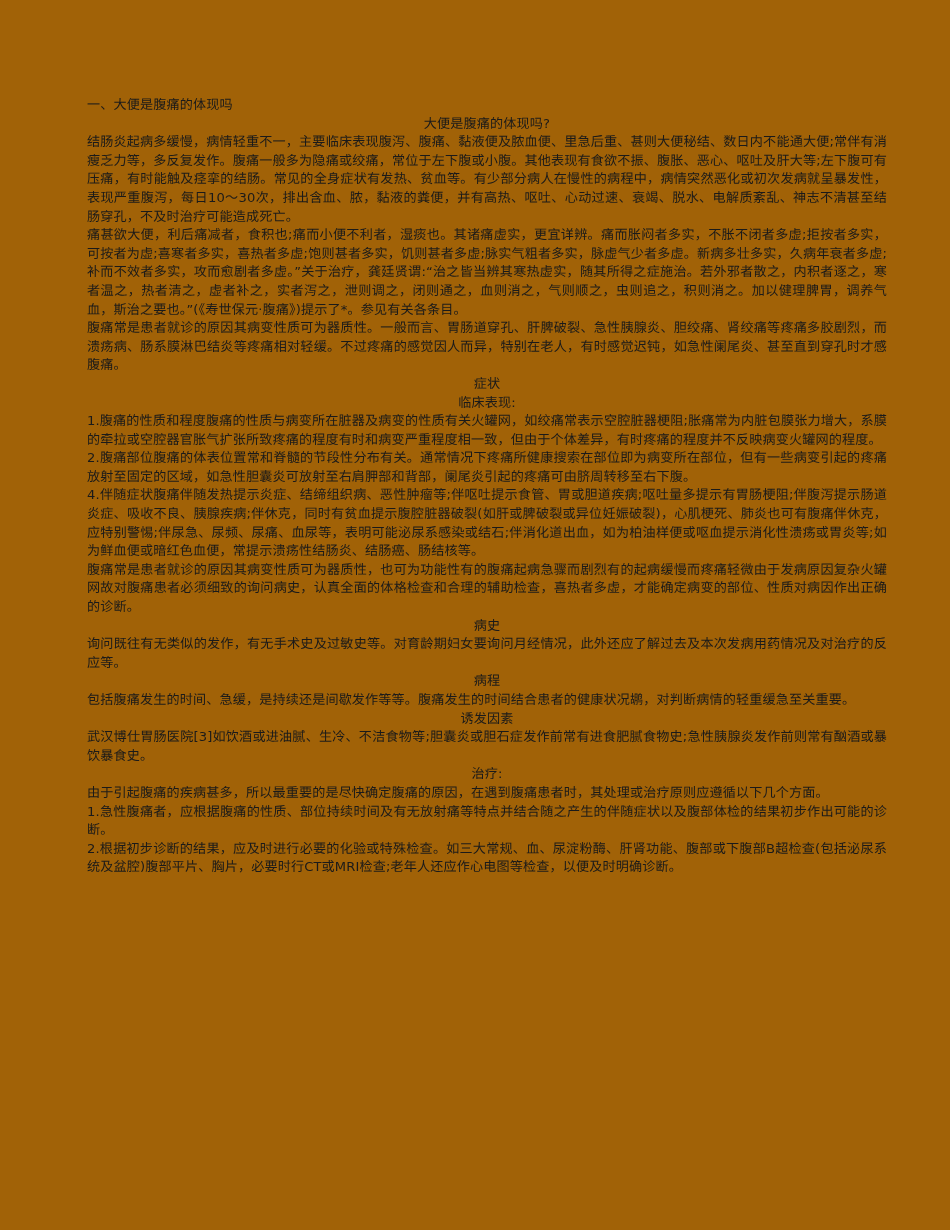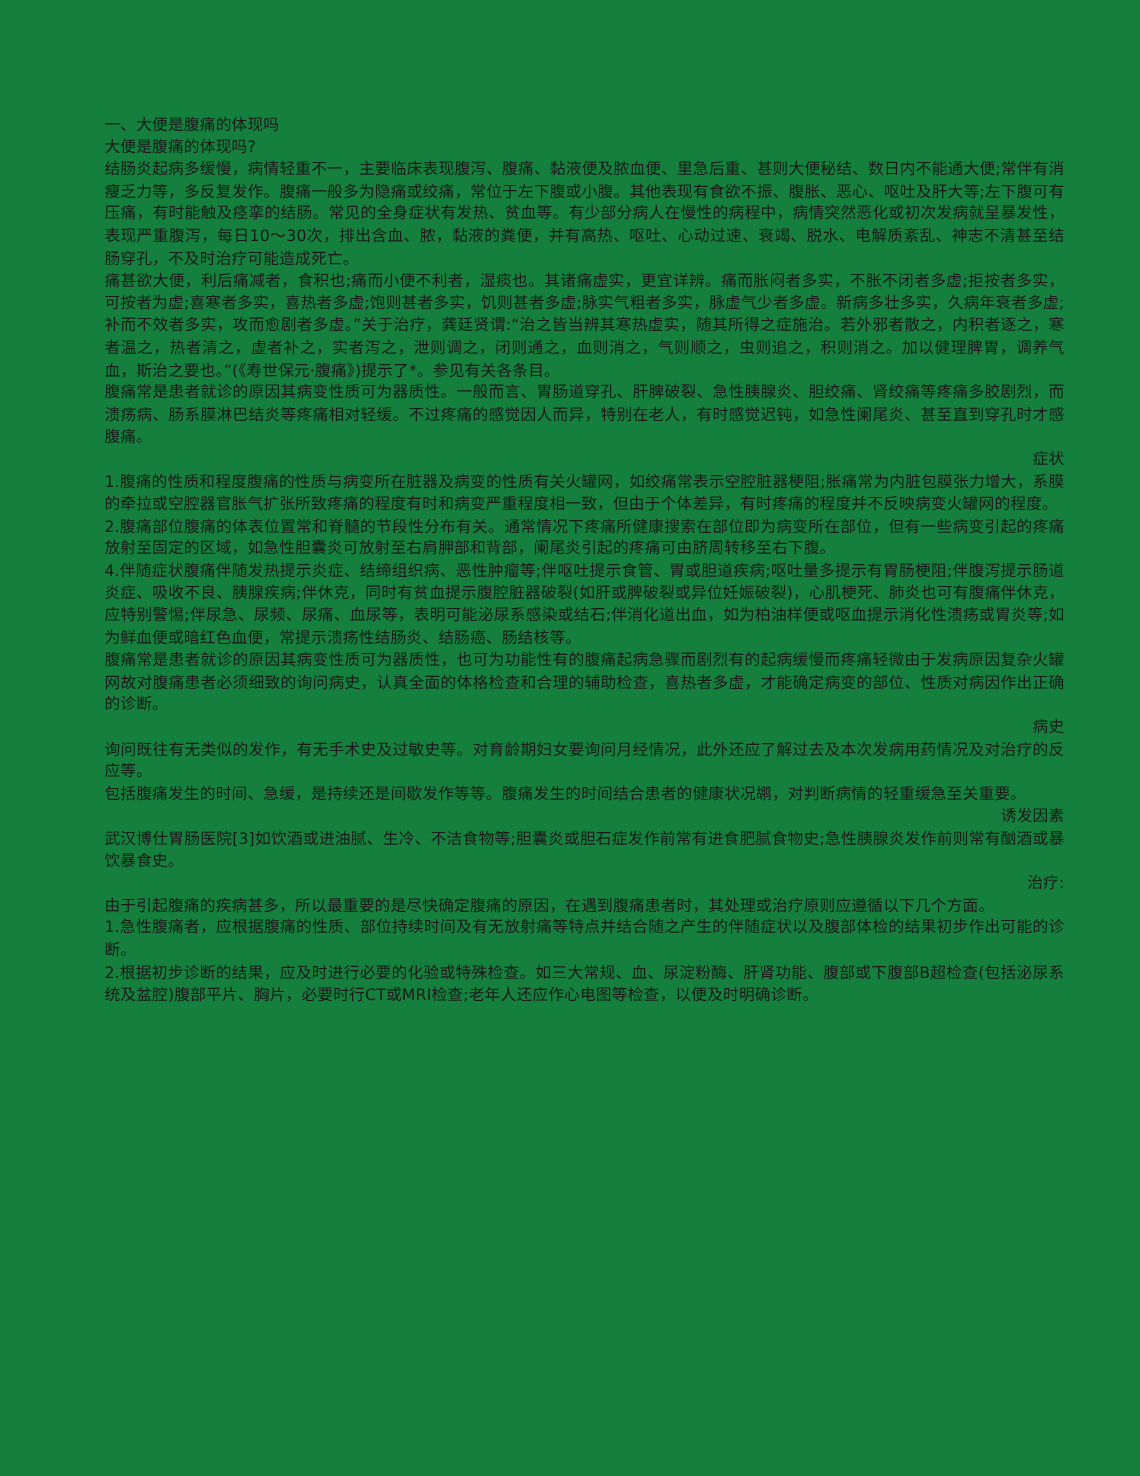--- a/index.html
+++ b/index.html
@@ -8,21 +8,21 @@
     padding: 0;
     background: #ffffff;
   }
   body {
     font-family: "DejaVu Sans", "Liberation Sans", sans-serif;
   }
   .page {
     position: relative;
     width: 950px;
     height: 1230px;
-    background: #15803d;
+    background: #a16207;
     overflow: hidden;
     box-sizing: border-box;
   }
   .doc-body {
     position: absolute;
     left: 87px;
     top: 96px;
     width: 800px;
   }
   
@@ -38,43 +38,45 @@
     letter-spacing: 0.15px;
     word-break: break-all;
     white-space: normal;
   }
   
   .ln.heading {
     text-align: left;
   }
   
   .ln.short {
-    text-align: left;
+    text-align: center;
   }
   .ln.label {
-    text-align: right;
+    text-align: center;
   }
 </style>
 </head>
 <body>
 
 <div class="page">
   <div class="doc-body">
       <p class="ln heading">一、大便是腹痛的体现吗</p>
       <p class="ln short">大便是腹痛的体现吗?</p>
       <p class="ln">结肠炎起病多缓慢，病情轻重不一，主要临床表现腹泻、腹痛、黏液便及脓血便、里急后重、甚则大便秘结、数日内不能通大便;常伴有消瘦乏力等，多反复发作。腹痛一般多为隐痛或绞痛，常位于左下腹或小腹。其他表现有食欲不振、腹胀、恶心、呕吐及肝大等;左下腹可有压痛，有时能触及痉挛的结肠。常见的全身症状有发热、贫血等。有少部分病人在慢性的病程中，病情突然恶化或初次发病就呈暴发性，表现严重腹泻，每日10～30次，排出含血、脓，黏液的粪便，并有高热、呕吐、心动过速、衰竭、脱水、电解质紊乱、神志不清甚至结肠穿孔，不及时治疗可能造成死亡。</p>
       <p class="ln">痛甚欲大便，利后痛减者，食积也;痛而小便不利者，湿痰也。其诸痛虚实，更宜详辨。痛而胀闷者多实，不胀不闭者多虚;拒按者多实，可按者为虚;喜寒者多实，喜热者多虚;饱则甚者多实，饥则甚者多虚;脉实气粗者多实，脉虚气少者多虚。新病多壮多实，久病年衰者多虚;补而不效者多实，攻而愈剧者多虚。”关于治疗，龚廷贤谓:“治之皆当辨其寒热虚实，随其所得之症施治。若外邪者散之，内积者逐之，寒者温之，热者清之，虚者补之，实者泻之，泄则调之，闭则通之，血则消之，气则顺之，虫则追之，积则消之。加以健理脾胃，调养气血，斯治之要也。”(《寿世保元·腹痛》)提示了*。参见有关各条目。</p>
       <p class="ln">腹痛常是患者就诊的原因其病变性质可为器质性。一般而言、胃肠道穿孔、肝脾破裂、急性胰腺炎、胆绞痛、肾绞痛等疼痛多胶剧烈，而溃疡病、肠系膜淋巴结炎等疼痛相对轻缓。不过疼痛的感觉因人而异，特别在老人，有时感觉迟钝，如急性阑尾炎、甚至直到穿孔时才感腹痛。</p>
       <p class="ln label">症状</p>
+      <p class="ln label">临床表现:</p>
       <p class="ln">1.腹痛的性质和程度腹痛的性质与病变所在脏器及病变的性质有关火罐网，如绞痛常表示空腔脏器梗阻;胀痛常为内脏包膜张力增大，系膜的牵拉或空腔器官胀气扩张所致疼痛的程度有时和病变严重程度相一致，但由于个体差异，有时疼痛的程度并不反映病变火罐网的程度。</p>
       <p class="ln">2.腹痛部位腹痛的体表位置常和脊髓的节段性分布有关。通常情况下疼痛所健康搜索在部位即为病变所在部位，但有一些病变引起的疼痛放射至固定的区域，如急性胆囊炎可放射至右肩胛部和背部，阑尾炎引起的疼痛可由脐周转移至右下腹。</p>
       <p class="ln">4.伴随症状腹痛伴随发热提示炎症、结缔组织病、恶性肿瘤等;伴呕吐提示食管、胃或胆道疾病;呕吐量多提示有胃肠梗阻;伴腹泻提示肠道炎症、吸收不良、胰腺疾病;伴休克，同时有贫血提示腹腔脏器破裂(如肝或脾破裂或异位妊娠破裂)，心肌梗死、肺炎也可有腹痛伴休克，应特别警惕;伴尿急、尿频、尿痛、血尿等，表明可能泌尿系感染或结石;伴消化道出血，如为柏油样便或呕血提示消化性溃疡或胃炎等;如为鲜血便或暗红色血便，常提示溃疡性结肠炎、结肠癌、肠结核等。</p>
       <p class="ln">腹痛常是患者就诊的原因其病变性质可为器质性，也可为功能性有的腹痛起病急骤而剧烈有的起病缓慢而疼痛轻微由于发病原因复杂火罐网故对腹痛患者必须细致的询问病史，认真全面的体格检查和合理的辅助检查，喜热者多虚，才能确定病变的部位、性质对病因作出正确的诊断。</p>
       <p class="ln label">病史</p>
       <p class="ln">询问既往有无类似的发作，有无手术史及过敏史等。对育龄期妇女要询问月经情况，此外还应了解过去及本次发病用药情况及对治疗的反应等。</p>
+      <p class="ln label">病程</p>
       <p class="ln">包括腹痛发生的时间、急缓，是持续还是间歇发作等等。腹痛发生的时间结合患者的健康状况鹕，对判断病情的轻重缓急至关重要。</p>
       <p class="ln label">诱发因素</p>
       <p class="ln">武汉博仕胃肠医院[3]如饮酒或进油腻、生冷、不洁食物等;胆囊炎或胆石症发作前常有进食肥腻食物史;急性胰腺炎发作前则常有酗酒或暴饮暴食史。</p>
       <p class="ln label">治疗:</p>
       <p class="ln">由于引起腹痛的疾病甚多，所以最重要的是尽快确定腹痛的原因，在遇到腹痛患者时，其处理或治疗原则应遵循以下几个方面。</p>
       <p class="ln">1.急性腹痛者，应根据腹痛的性质、部位持续时间及有无放射痛等特点并结合随之产生的伴随症状以及腹部体检的结果初步作出可能的诊断。</p>
       <p class="ln">2.根据初步诊断的结果，应及时进行必要的化验或特殊检查。如三大常规、血、尿淀粉酶、肝肾功能、腹部或下腹部B超检查(包括泌尿系统及盆腔)腹部平片、胸片，必要时行CT或MRI检查;老年人还应作心电图等检查，以便及时明确诊断。</p>
     </div>
 </div>
 

